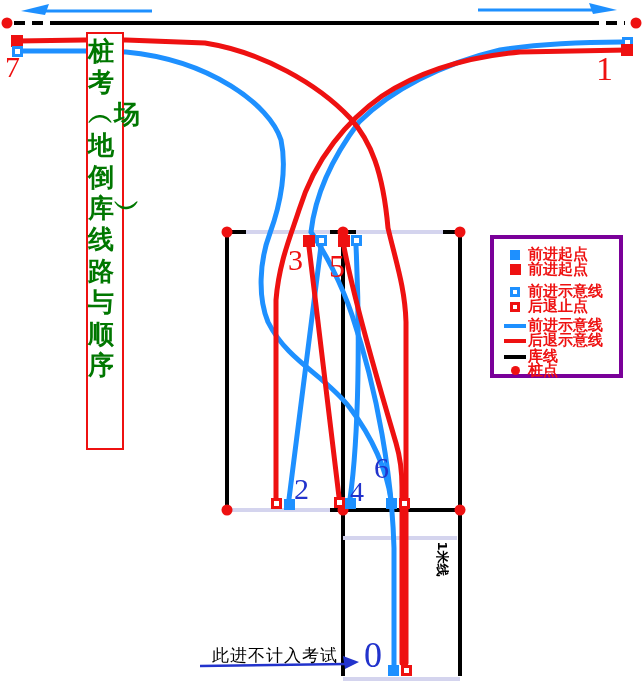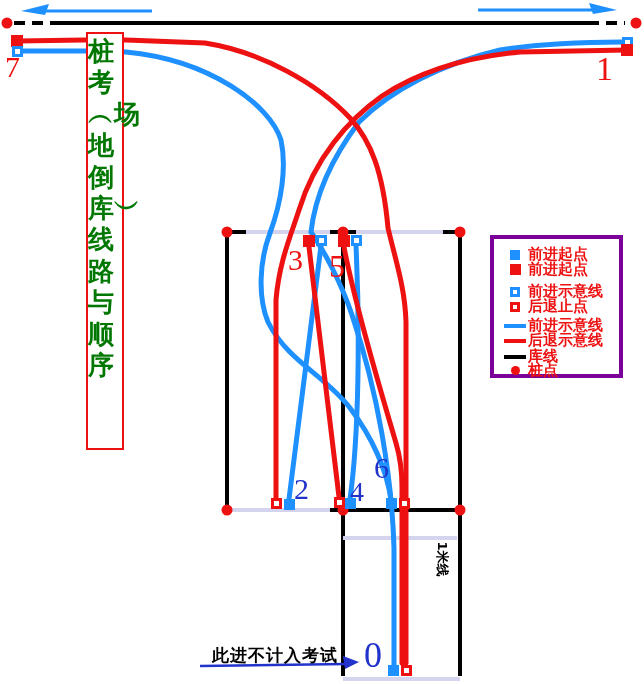--- a/index.html
+++ b/index.html
@@ -32,21 +32,21 @@
   .llabel{color:#EE1111;font-size:15px;font-weight:bold;white-space:nowrap;letter-spacing:0px;}
   .ls-fb{width:10px;height:10px;background:#1E90FF;}
   .ls-fr{width:11px;height:11px;background:#EE1111;}
   .ls-hb{width:10px;height:10px;box-sizing:border-box;background:#fff;border:3px solid #1E90FF;}
   .ls-hr{width:10px;height:10px;box-sizing:border-box;background:#fff;border:3px solid #EE1111;}
   .ls-bl{width:22px;height:4px;background:#1E90FF;}
   .ls-rl{width:22px;height:4px;background:#EE1111;}
   .ls-kl{width:22px;height:4px;background:#000;}
   .ls-dot{width:9px;height:9px;border-radius:50%;background:#EE1111;}
 
-  .entry-note{position:absolute;left:212px;top:644px;color:#000;font-size:17px;font-weight:bold;
+  .entry-note{position:absolute;left:212px;top:644px;color:#000;font-size:17px;font-weight:normal;
     letter-spacing:1px;white-space:nowrap;}
   .one-meter{position:absolute;left:416px;top:552px;width:56px;height:14px;color:#000;
     font-size:13px;font-weight:bold;text-align:center;transform:rotate(90deg);white-space:nowrap;}
 </style>
 </head>
 <body>
 
 <div class="canvas">
 
   <svg class="layer" width="644" height="684" viewBox="0 0 644 684">

